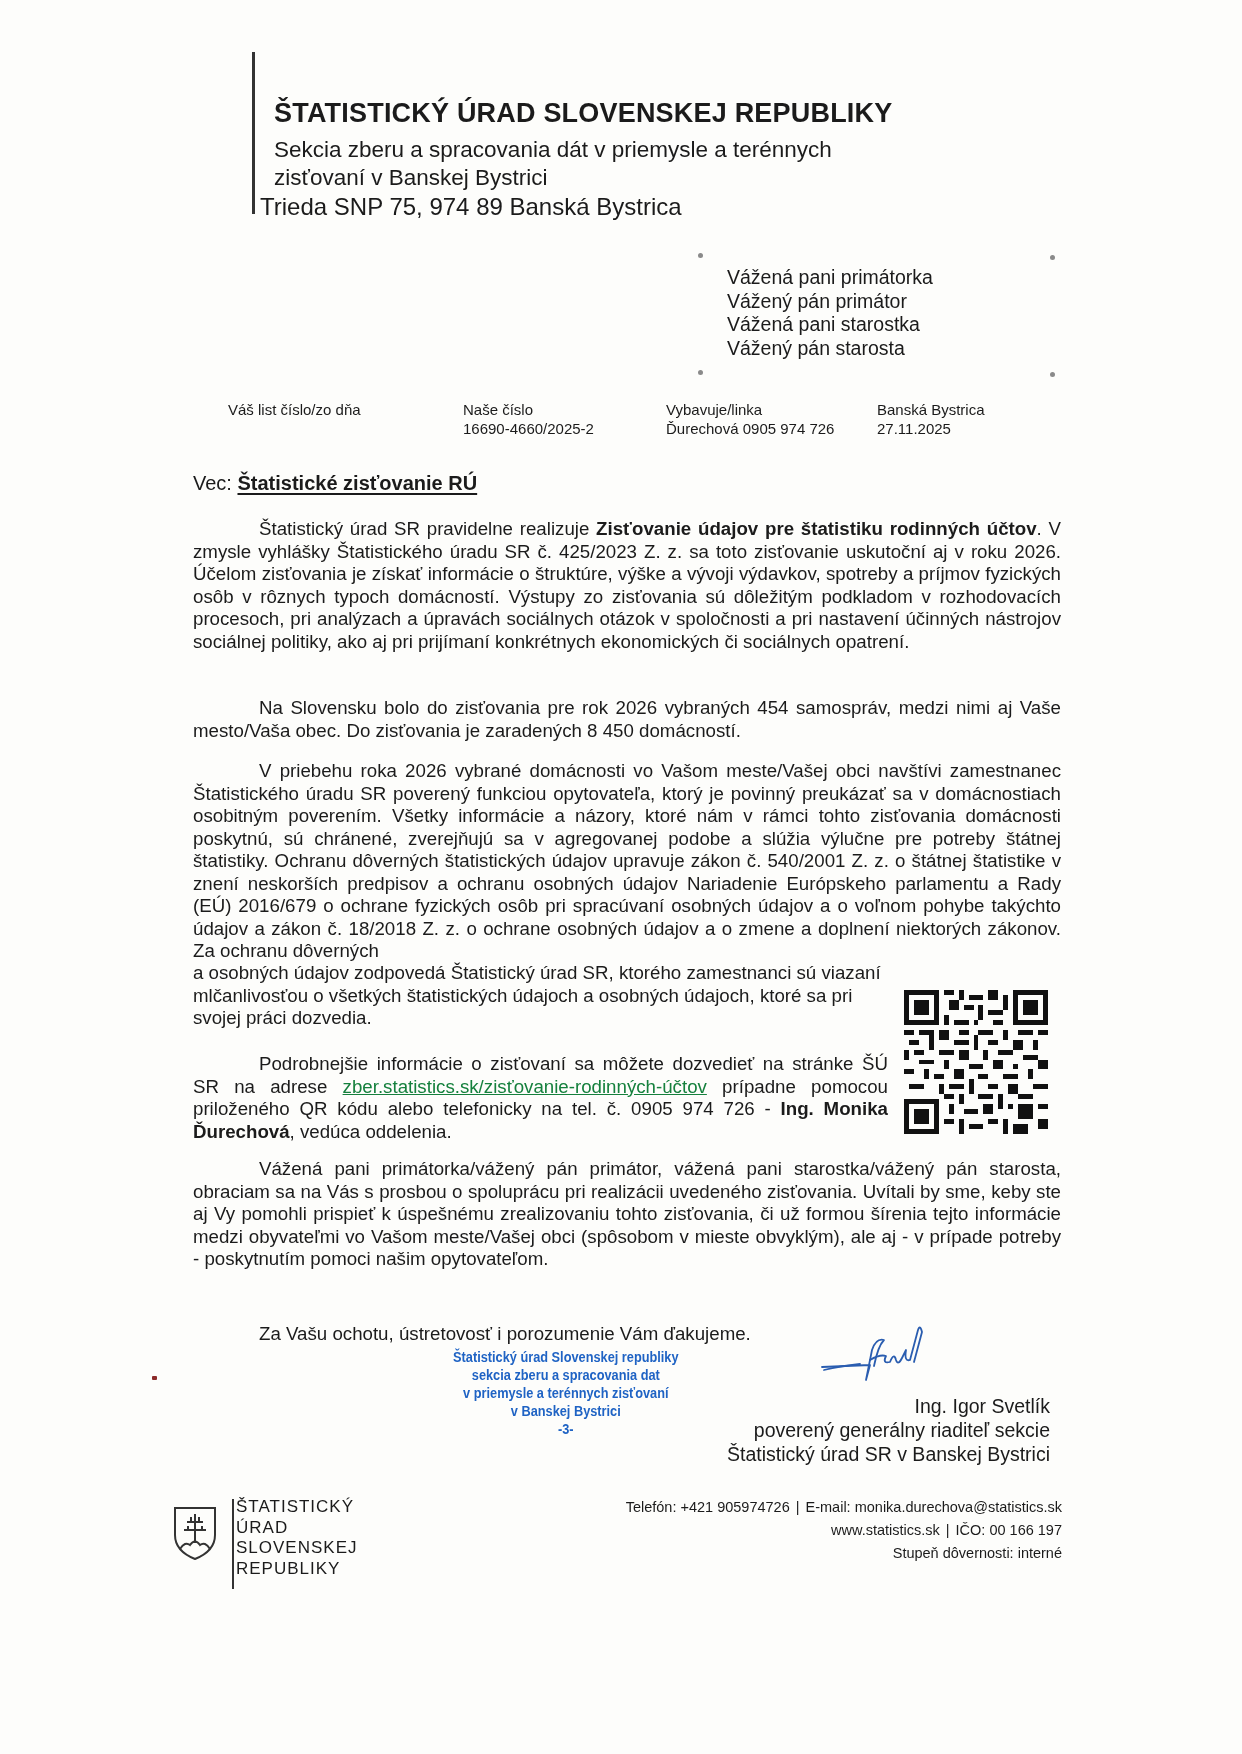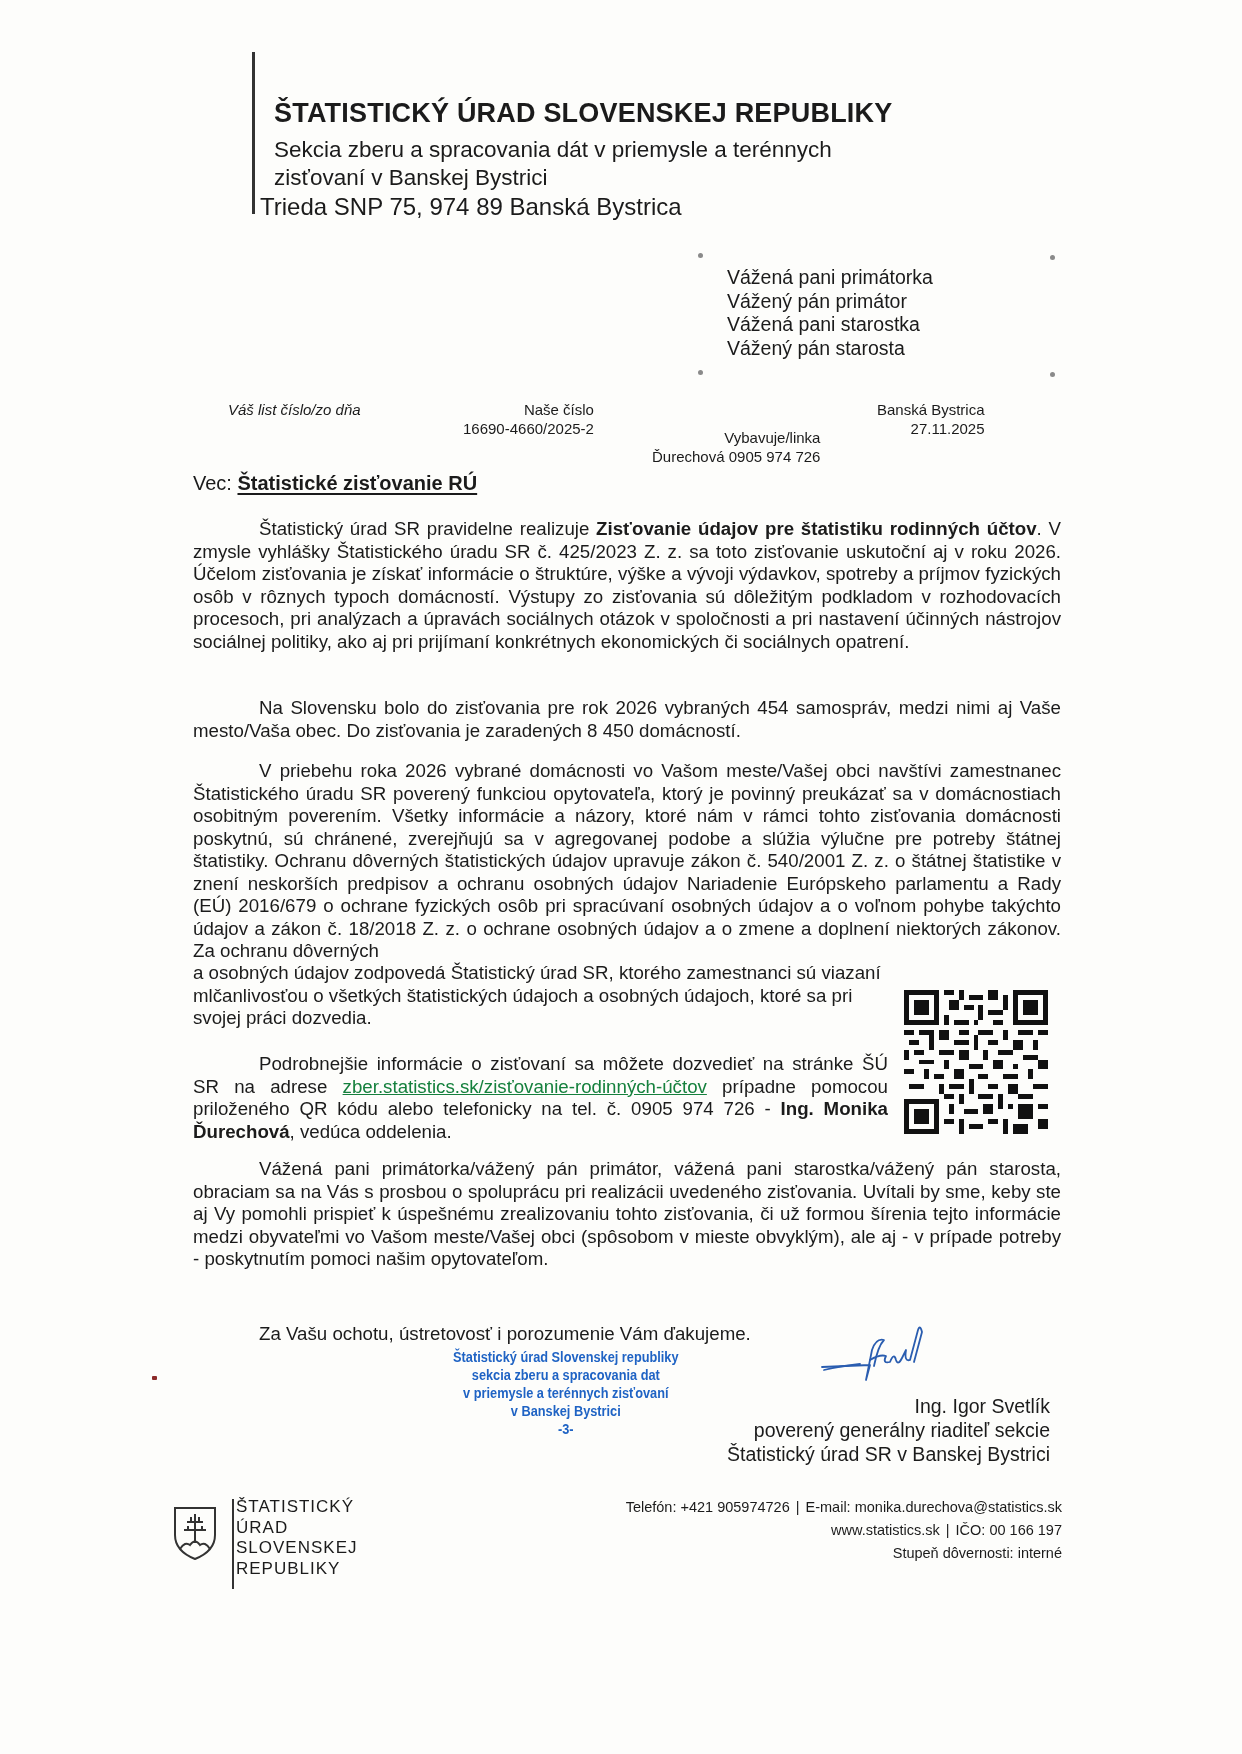--- a/index.html
+++ b/index.html
@@ -13,21 +13,21 @@
   .abs { position: absolute; }
   .vline { position: absolute; left: 252px; top: 52px; width: 3px; height: 162px; background: #333; }
   .hdr-title { left: 274px; top: 98px; font-size: 27px; font-weight: bold; letter-spacing: 0.2px; white-space: nowrap; }
   .hdr-sub { left: 274px; top: 136px; font-size: 22.5px; font-weight: normal; line-height: 28px; white-space: nowrap; }
   .hdr-addr { left: 260px; top: 193px; font-size: 24px; white-space: nowrap; }
 
   .addr-block { left: 727px; top: 266px; font-size: 19.5px; line-height: 23.5px; }
   .addr-block div { white-space: nowrap; }
   .mark { position: absolute; width: 5px; height: 5px; border-radius: 50%; background: #8a8a8a; }
 
-  .meta-col { position: absolute; top: 400px; font-size: 15px; line-height: 19px; text-align: right; white-space: nowrap; }
+  .meta-col { position: absolute; top: 400px; font-size: 15px; line-height: 19px; text-align: left; white-space: nowrap; }
 
   .subject { left: 193px; top: 472px; font-size: 20px; white-space: nowrap; }
   .subject b { text-decoration: underline; text-underline-offset: 3px; }
 
   .para { position: absolute; left: 193px; width: 868px; font-size: 18.7px; line-height: 22.5px; text-align: justify; }
   .indent { text-indent: 66px; }
   .para b { font-weight: bold; }
   .link { color: #15803d; text-decoration: underline; }
 
   .qr { position: absolute; left: 904px; top: 990px; width: 144px; height: 144px; }
@@ -58,29 +58,29 @@
 <span class="mark" style="left:698px;top:370px;"></span>
 <span class="mark" style="left:1050px;top:372px;"></span>
 
 <div class="abs addr-block">
   <div>Vážená pani primátorka</div>
   <div>Vážený pán primátor</div>
   <div>Vážená pani starostka</div>
   <div>Vážený pán starosta</div>
 </div>
 
-<div class="meta-col" style="left:228px;text-align:left;font-style:italic;">
+<div class="meta-col" style="left:228px;text-align:left;">
   <div>Váš list číslo/zo dňa</div>
   <div></div>
 </div>
 <div class="meta-col" style="left:463px;">
   <div>Naše číslo</div>
   <div>16690-4660/2025-2</div>
 </div>
-<div class="meta-col" style="left:652px;margin-top:28px;">
+<div class="meta-col" style="left:666px;">
   <div>Vybavuje/linka</div>
   <div>Ďurechová 0905 974 726</div>
 </div>
 <div class="meta-col" style="left:877px;">
   <div>Banská Bystrica</div>
   <div>27.11.2025</div>
 </div>
 
 <div class="abs subject">
   <span>Vec:</span>

